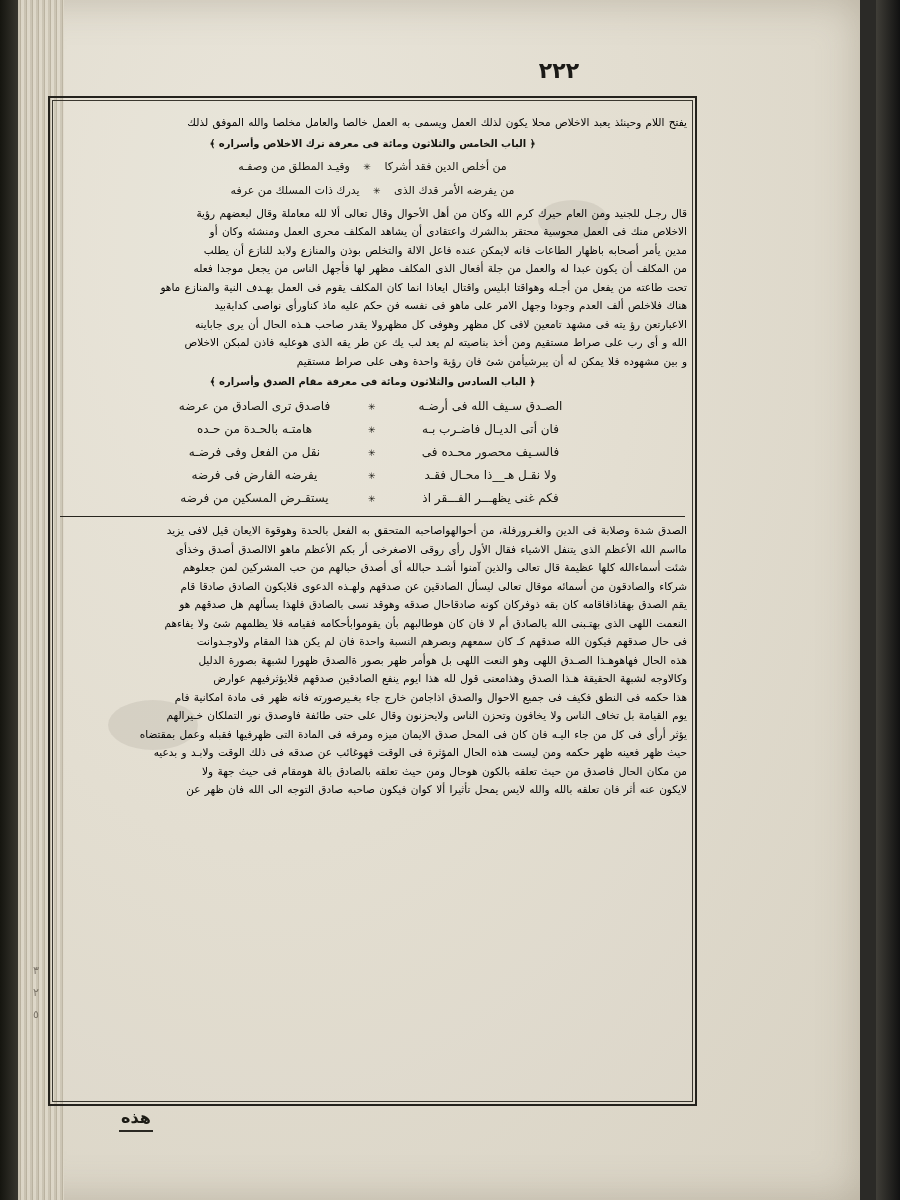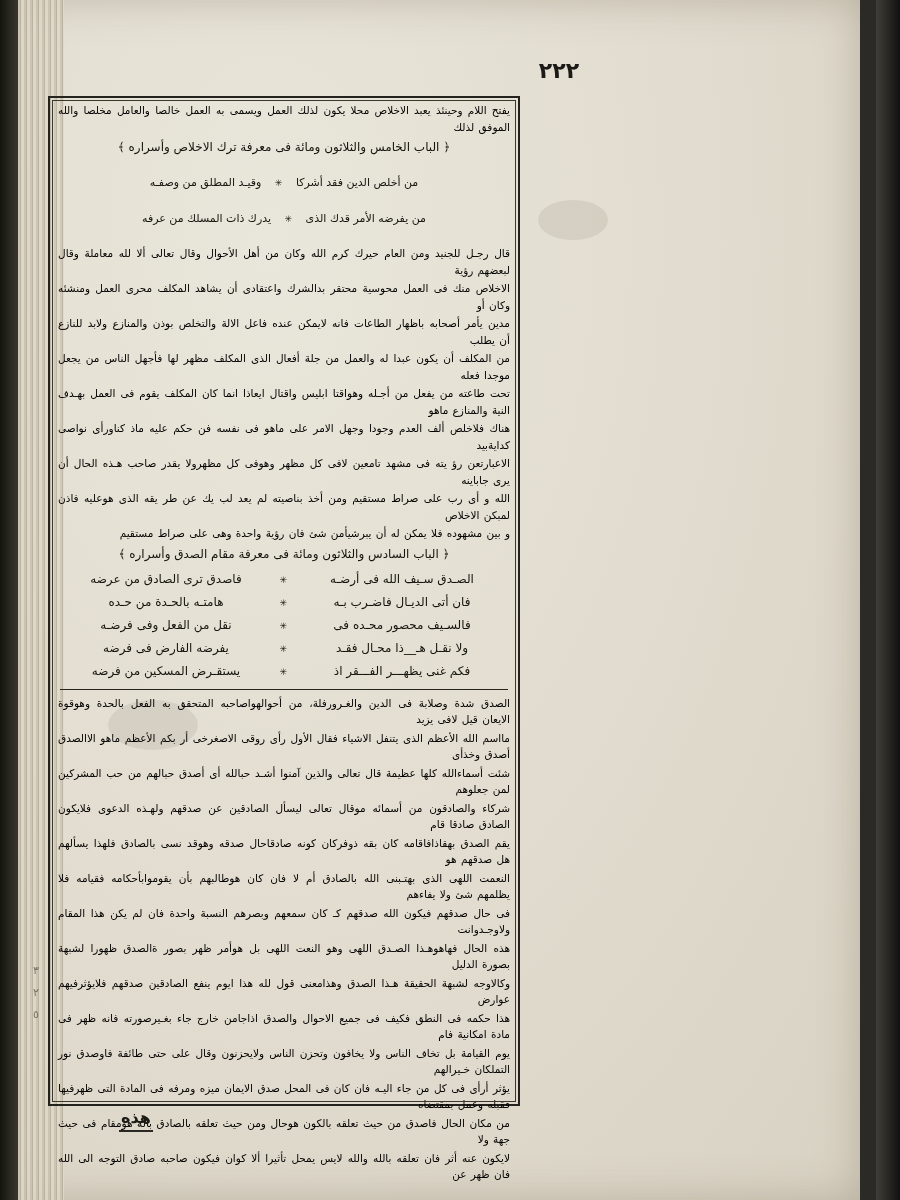--- a/index.html
+++ b/index.html
@@ -86,24 +86,24 @@
     font-weight: bold;
     color: #1b1a17;
     letter-spacing: 2px;
     font-family: "DejaVu Sans", sans-serif;
   }
 
   .frame {
     position: absolute;
     top: 96px;
     left: 30px;
-    width: 472px;
+    width: 649px;
     height: 1010px;
     border: 2px solid #24221d;
-    padding: 4px 8px;
+    padding: 16px 8px;
     box-sizing: border-box;
     background: rgba(255,255,255,0.04);
   }
   .frame:after {
     content: "";
     position: absolute;
     top: 2px; left: 2px; right: 2px; bottom: 2px;
     border: 1px solid #3a372f;
     pointer-events: none;
   }
@@ -121,32 +121,32 @@
     letter-spacing: 0px;
     word-spacing: 1px;
     text-align: justify;
     margin: 0 0 2px 0;
     color: #18170f;
     filter: contrast(1.2);
   }
 
   .heading {
     text-align: center;
-    font-size: 12px;
+    font-size: 10px;
     line-height: 19px;
     margin: 3px 0 3px 0;
-    font-weight: normal;
+    font-weight: bold;
     color: #14130d;
   }
 
   .aph {
     text-align: center;
     font-size: 11px;
     line-height: 20px;
-    margin: 16px;
+    margin: 4px;
     color: #16150f;
   }
   .aph .star { margin: 0 10px; font-size: 9px; }
 
   .verses {
     margin: 4px 0 4px 0;
   }
   .verse-line {
     display: flex;
     justify-content: center;
@@ -286,20 +286,21 @@
         <p class="body-para">شئت أسماءالله كلها عظيمة قال تعالى والذين آمنوا أشـد حبالله أى أصدق حبالهم من حب المشركين لمن جعلوهم</p>
         <p class="body-para">شركاء والصادقون من أسمائه موقال تعالى ليسأل الصادقين عن صدقهم ولهـذه الدعوى فلايكون الصادق صادقا قام</p>
         <p class="body-para">يقم الصدق بهقاذافاقامه كان بقه ذوفركان كونه صادقاحال صدقه وهوقد نسى بالصادق فلهذا يسألهم هل صدقهم هو</p>
         <p class="body-para">النعمت اللهى الذى بهتـبنى الله بالصادق أم لا فان كان هوطالبهم بأن يقوموابأحكامه فقيامه فلا يظلمهم شئ ولا يفاءهم</p>
         <p class="body-para">فى حال صدقهم فيكون الله صدقهم كـ كان سمعهم وبصرهم النسبة واحدة فان لم يكن هذا المقام ولاوجـدوانت</p>
         <p class="body-para">هذه الحال فهاهوهـذا الصـدق اللهى وهو النعت اللهى بل هوأمر ظهر بصور ةالصدق ظهورا لشبهة بصورة الدليل</p>
         <p class="body-para">وكالاوجه لشبهة الحقيقة هـذا الصدق وهذامعنى قول لله هذا ايوم ينفع الصادقين صدقهم فلايؤثرفيهم عوارض</p>
         <p class="body-para">هذا حكمه فى النطق فكيف فى جميع الاحوال والصدق اذاجامن خارج جاء بغـيرصورته فانه ظهر فى مادة امكانية فام</p>
         <p class="body-para">يوم القيامة بل تخاف الناس ولا يخافون وتحزن الناس ولايحزنون وقال على حتى طائفة فاوصدق نور التملكان خـيرالهم</p>
         <p class="body-para">يؤثر أرأى فى كل من جاء اليـه فان كان فى المحل صدق الايمان ميزه ومرفه فى المادة التى ظهرفيها فقبله وعمل بمقتضاه</p>
+        <p class="body-para">حيث ظهر فعينه ظهر حكمه ومن ليست هذه الحال المؤثرة فى الوقت فهوغائب عن صدقه فى ذلك الوقت ولابـد و بدعيه</p>
         <p class="body-para">من مكان الحال فاصدق من حيث تعلقه بالكون هوحال ومن حيث تعلقه بالصادق بالة هومقام فى حيث جهة ولا</p>
         <p class="body-para">لايكون عنه أثر فان تعلقه بالله والله لايس يمحل تأثيرا ألا كوان فيكون صاحبه صادق التوجه الى الله فان ظهر عن</p>
 
       </div>
     </div>
 
     <div class="catchword">
       <span>هذه</span>
       <span class="bar"></span>
     </div>

